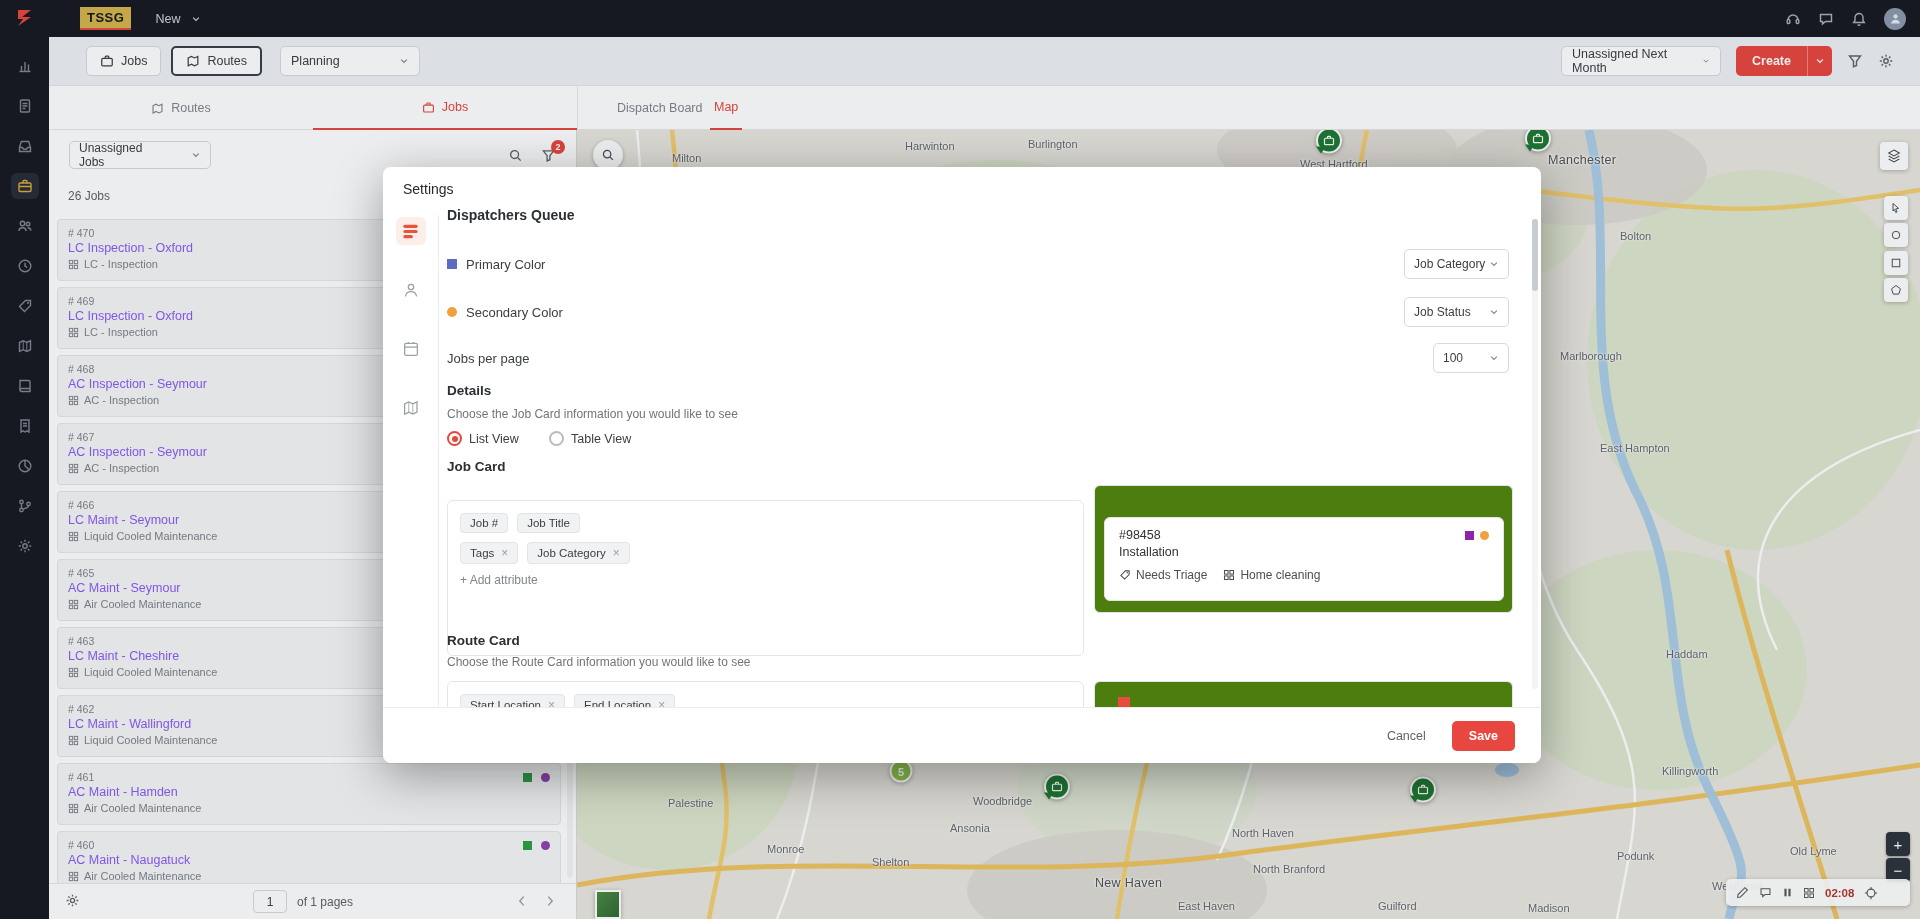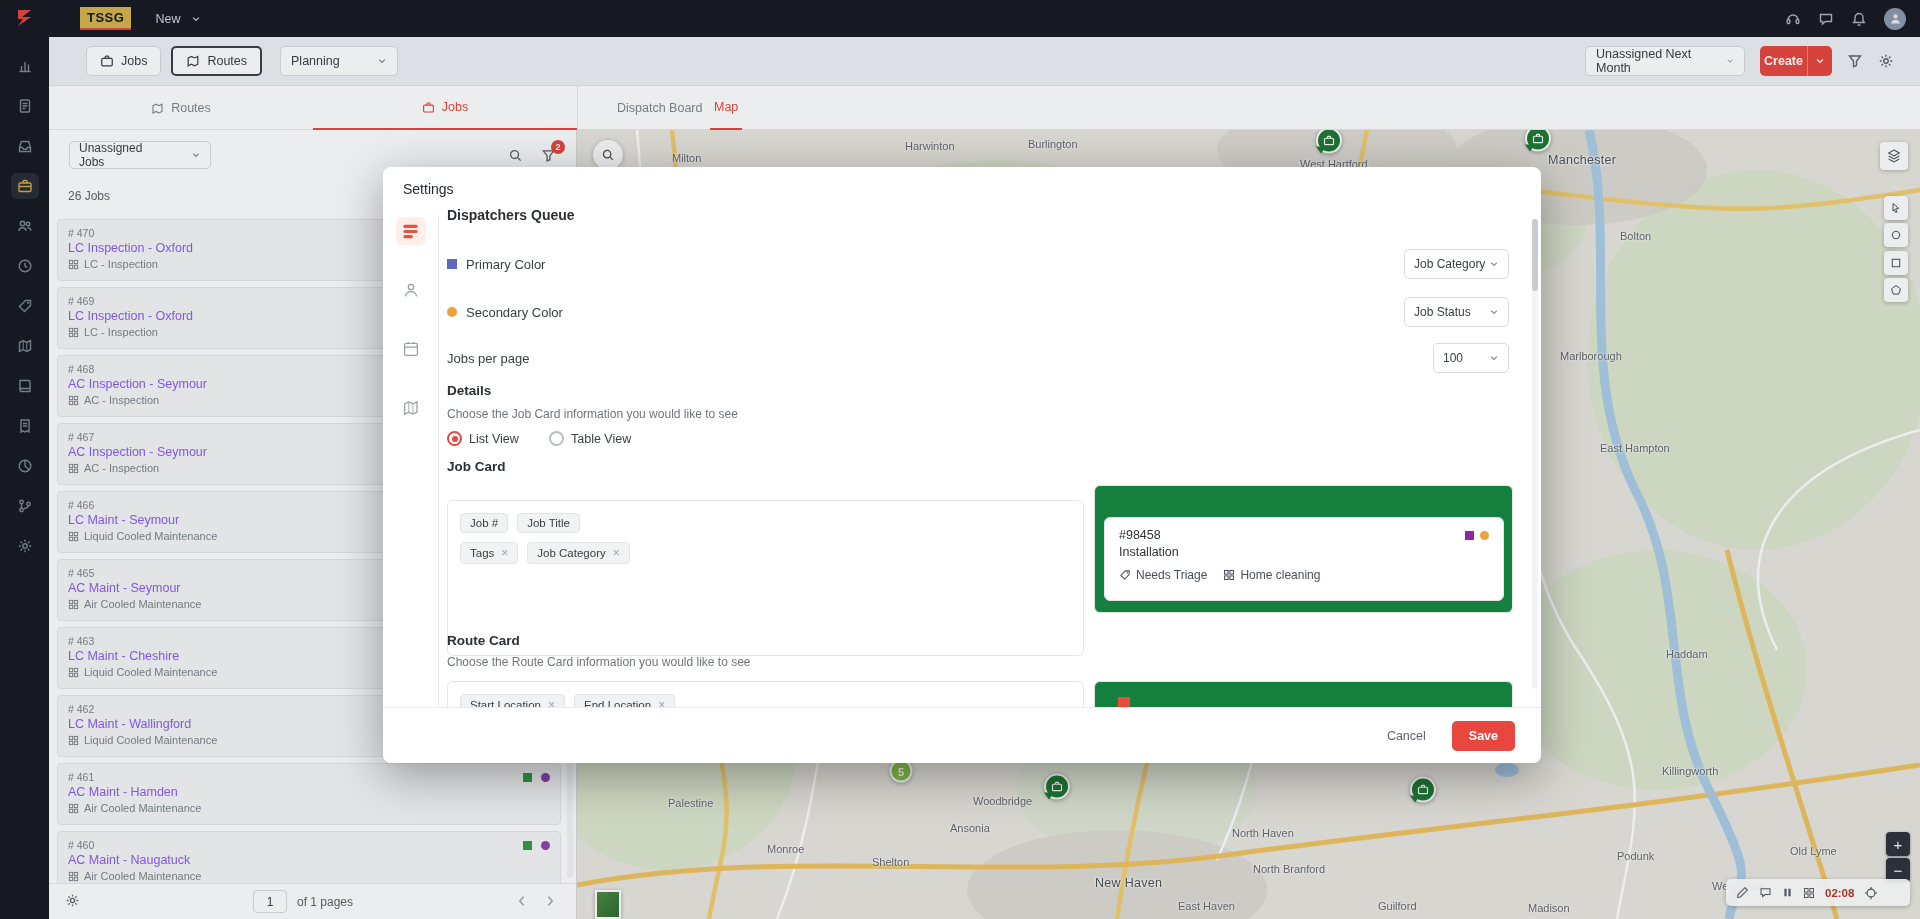--- a/index.html
+++ b/index.html
@@ -18,25 +18,25 @@
 .avatar{width:22px;height:22px;border-radius:50%;background:#8d99ae;display:flex;align-items:center;justify-content:center;color:#e9ecf1}
 
 #rail{position:absolute;left:0;top:37px;width:49px;height:882px;background:#171a21;z-index:25;display:flex;flex-direction:column;align-items:center;padding-top:16px;gap:14px}
 .rail-ic{width:28px;height:26px;display:flex;align-items:center;justify-content:center;color:#7e8693;border-radius:6px;cursor:pointer}
 .rail-ic.active{color:#d9a93e;background:#262c38}
 
 #toolbar{position:absolute;left:49px;top:37px;width:1871px;height:49px;background:#eef0f3;display:flex;align-items:center;padding:0 26px 0 37px;gap:10px;border-bottom:1px solid #e2e4e8;z-index:6}
 .tbtn{height:30px;background:#fff;border:1px solid #d7dade;border-radius:5px;display:flex;align-items:center;gap:7px;padding:0 13px;font-size:12.5px;color:#3c4043;cursor:pointer}
 .tbtn.selected{border:2px solid #3a3f45}
 .tsel{height:30px;background:#fff;border:1px solid #d7dade;border-radius:5px;display:flex;align-items:center;justify-content:space-between;gap:22px;padding:0 10px;font-size:12.5px;color:#3c4043;cursor:pointer}
-#planning-select{margin-left:8px;width:118px}
+#planning-select{margin-left:8px;width:140px}
 #tb-right{margin-left:auto;display:flex;align-items:center;gap:15px}
 #range-select{width:160px}
 #create-btn{height:30px;background:#e8473f;border-radius:5px;color:#fff;display:flex;align-items:stretch;font-size:12.5px;font-weight:bold;cursor:pointer}
-#create-btn .cl{padding:0 4px;display:flex;align-items:center}
+#create-btn .cl{padding:0 16px;display:flex;align-items:center}
 #create-btn .cr{padding:0 7px;border-left:1px solid rgba(255,255,255,.35);display:flex;align-items:center}
 .tool-ic{color:#5f6368;cursor:pointer}
 
 #tabbar{position:absolute;left:49px;top:86px;width:1871px;height:44px;background:#fff;border-bottom:1px solid #e6e8ea;z-index:5}
 .ptab{position:absolute;top:0;height:44px;width:264px;display:flex;align-items:center;justify-content:center;gap:7px;font-size:12.5px;color:#80868d;cursor:pointer}
 .ptab.active{color:#e8473f;border-bottom:2px solid #e8473f}
 .mtab{position:absolute;top:0;height:44px;display:flex;align-items:center;font-size:12.5px;color:#80868d;padding:0 4px;cursor:pointer}
 .mtab.active{color:#e8473f;border-bottom:2px solid #e8473f}
 #tab-sep{position:absolute;left:528px;top:0;width:1px;height:44px;background:#e6e8ea}
 
@@ -94,21 +94,21 @@
 .radio-item{display:flex;align-items:center;gap:7px;font-size:12.5px;color:#3c4043;position:absolute;cursor:pointer}
 .radio{width:15px;height:15px;border:2px solid #b7bcc2;border-radius:50%;position:relative}
 .radio.sel{border-color:#e8473f}
 .radio.sel::after{content:"";position:absolute;inset:2.5px;background:#e8473f;border-radius:50%}
 .chipbox{position:absolute;left:64px;width:637px;border:1px solid #e3e5e8;border-radius:6px;background:#fff;padding:12px}
 .chiprow{display:flex;gap:9px;margin-bottom:9px}
 .chip{background:#f1f2f4;border:1px solid #e2e4e7;border-radius:4px;padding:3px 9px;font-size:11.5px;color:#3c4043;display:flex;align-items:center;gap:7px;cursor:pointer}
 .chip .x{color:#9aa0a6;font-size:12px;cursor:pointer}
 .chip .x::after{content:"×"}
 .addattr{font-size:12px;color:#80868d;margin-top:8px;cursor:pointer}
-.pbox{position:absolute;left:711px;width:419px;border:1px solid #e3e5e8;border-radius:6px;background:#15803d}
+.pbox{position:absolute;left:711px;width:419px;border:1px solid #e3e5e8;border-radius:6px;background:#4d7c0f}
 #pcard{position:absolute;left:9px;top:31px;width:400px;height:84px;background:#fff;border:1px solid #e3e5e8;border-radius:6px;padding:10px 14px}
 #pcard-top{display:flex;align-items:center;justify-content:space-between}
 #pcard-num{font-size:12.5px;color:#2f3338}
 .pc-dots{display:flex;gap:6px;align-items:center}
 .pc-sq{width:9px;height:9px;background:#8e24aa}
 .pc-ci{width:9px;height:9px;border-radius:50%;background:#f0a13c}
 #pcard-title{font-size:12.5px;color:#2f3338;margin-top:3px}
 #pcard-meta{display:flex;align-items:center;gap:16px;margin-top:9px;font-size:12px;color:#4a4f55}
 .meta-item{display:flex;align-items:center;gap:5px}
 #redbar{position:absolute;left:23px;top:15px;width:12px;height:12px;background:#e74c3c}
@@ -759,20 +759,21 @@
     <div class="chiprow">
       <span class="chip">
           <span>Tags</span>
           <span class="x"></span>
         </span>
       <span class="chip">
           <span>Job Category</span>
           <span class="x"></span>
         </span>
     </div>
+    <div class="addattr">+ Add attribute</div>
   </div>
 
   <div class="pbox" style="top:318px;height:128px">
     <div id="pcard">
       <div id="pcard-top">
         <span id="pcard-num">#98458</span>
         <span class="pc-dots">
             <span class="pc-sq"></span>
             <span class="pc-ci"></span>
           </span>

